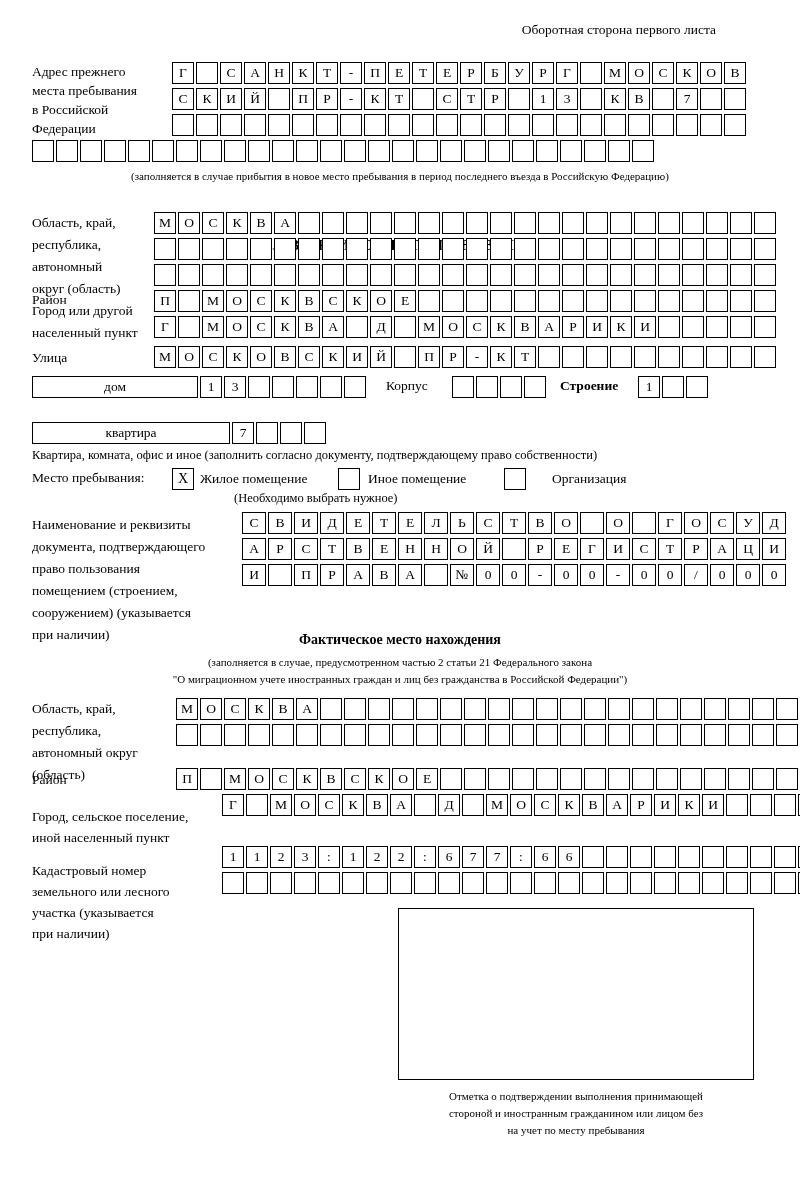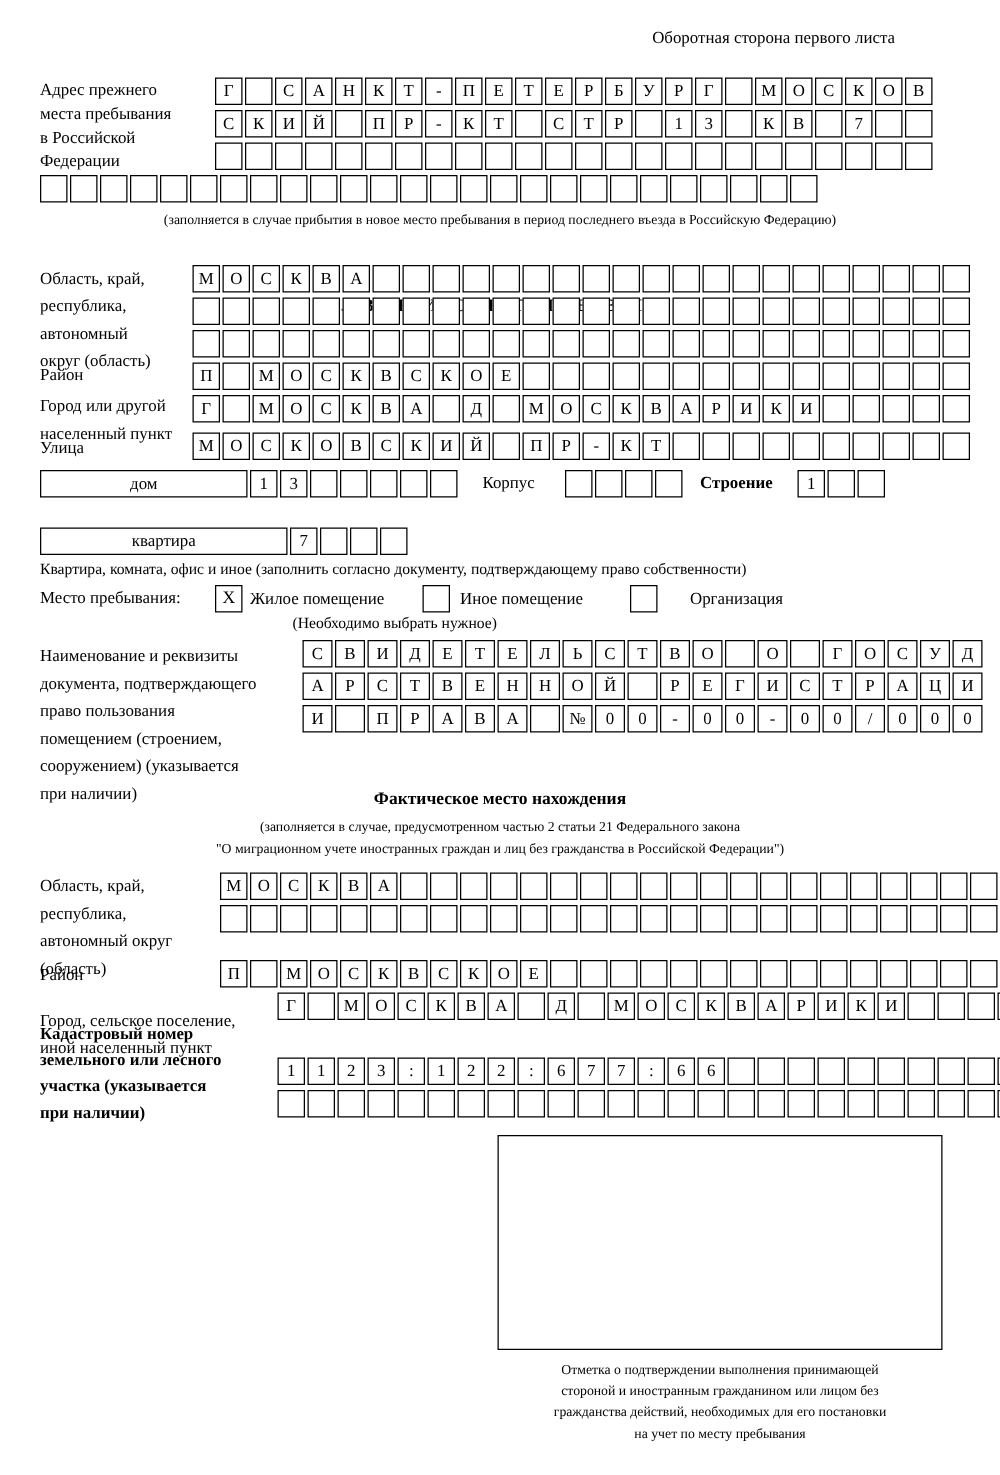--- a/index.html
+++ b/index.html
@@ -321,21 +321,21 @@
       <div class="cell"></div>
       <div class="cell"></div>
       <div class="cell"></div>
       <div class="cell"></div>
       <div class="cell"></div>
       <div class="cell"></div>
       <div class="cell"></div>
       <div class="cell"></div>
     </div>
 
-  <div class="abs lbl" style="left:32px; top:314px; width:150px;">
+  <div class="abs lbl" style="left:32px; top:300px; width:150px;">
     <div style="line-height:22px">Город или другой</div>
     <div style="line-height:22px">населенный пункт</div>
   </div>
   <div class="abs cells" id="s2-city" style="left:154px; top:316px;">
       <div class="cell">Г</div>
       <div class="cell"></div>
       <div class="cell">М</div>
       <div class="cell">О</div>
       <div class="cell">С</div>
       <div class="cell">К</div>
@@ -634,21 +634,21 @@
       <div class="cell">Р</div>
       <div class="cell">И</div>
       <div class="cell">К</div>
       <div class="cell">И</div>
       <div class="cell"></div>
       <div class="cell"></div>
       <div class="cell"></div>
       <div class="cell"></div>
     </div>
 
-  <div class="abs lbl" style="left:32px; top:816px; width:190px;font-weight:bold;">
+  <div class="abs lbl" style="left:32px; top:860px; width:190px;">
     <div style="line-height:21px">Кадастровый номер</div>
     <div style="line-height:21px">земельного или лесного</div>
     <div style="line-height:21px">участка (указывается</div>
     <div style="line-height:21px">при наличии)</div>
   </div>
   <div class="abs cells" id="s3-cad-0" style="left:222px; top:846px;">
       <div class="cell">1</div>
       <div class="cell">1</div>
       <div class="cell">2</div>
       <div class="cell">3</div>
@@ -699,17 +699,16 @@
       <div class="cell"></div>
       <div class="cell"></div>
       <div class="cell"></div>
       <div class="cell"></div>
     </div>
 
   <div class="abs bigbox" style="left:398px; top:908px; width:356px; height:172px;"></div>
   <div class="abs note" style="left:398px; top:1088px; width:356px;">
     <div>Отметка о подтверждении выполнения принимающей</div>
     <div>стороной и иностранным гражданином или лицом без</div>
-    <div>гражданства действий, необходимых для его постановки</div>
     <div>на учет по месту пребывания</div>
   </div>
 
 </div>
 
 </body></html>

